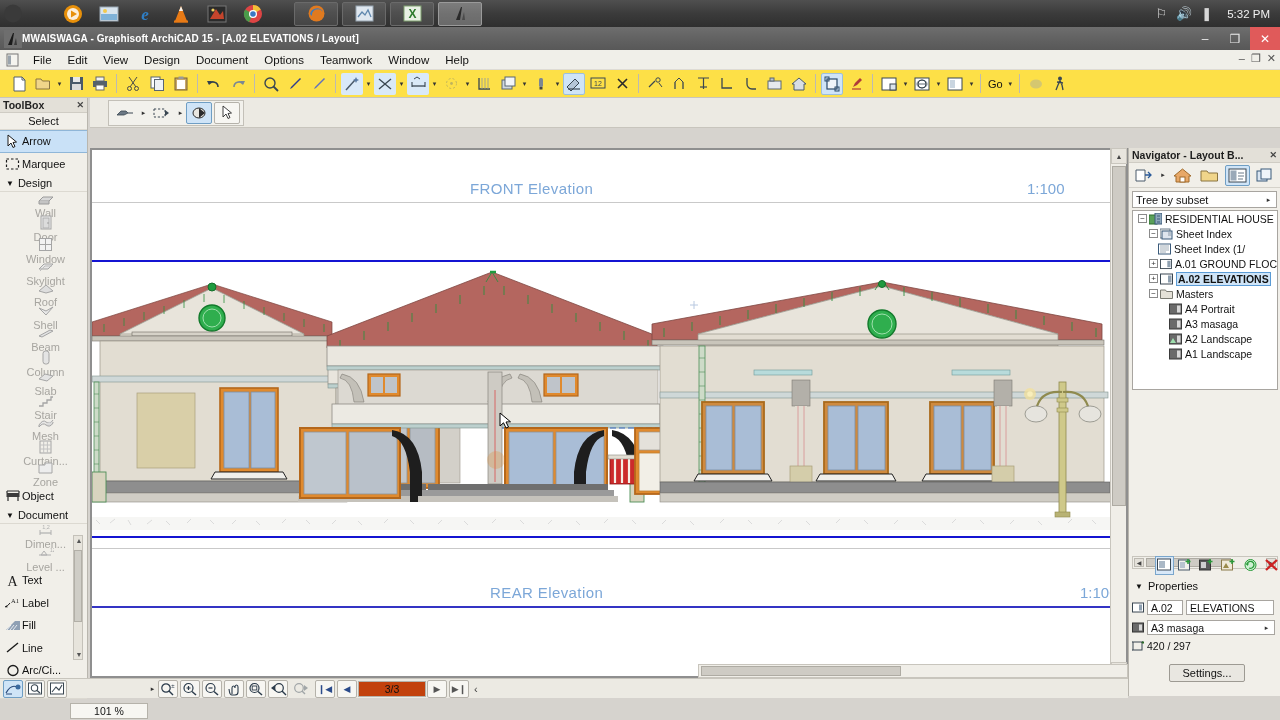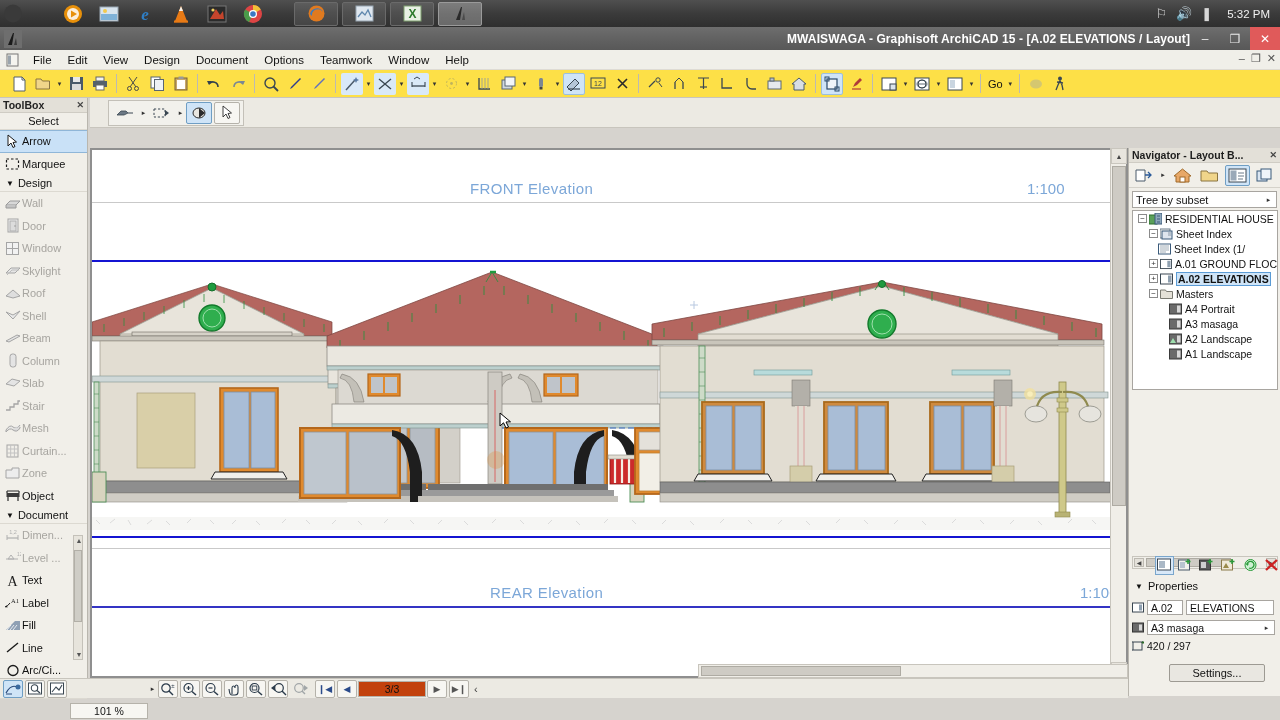--- a/index.html
+++ b/index.html
@@ -44,21 +44,21 @@
   .tb-clock { margin-left: 6px; margin-right: 6px; font-size: 11.5px; color: #f0f0f0; }
 
   
   .titlebar {
     position: absolute; top: 27px; left: 0; width: 1280px; height: 23px;
     background: linear-gradient(to bottom, #6e6e6e 0%, #636363 45%, #585858 100%);
     display: flex; align-items: center; color: #ffffff;
   }
   .tl-appicon { width: 18px; height: 18px; margin-left: 4px; }
   .tl-title {
-    flex: 1; text-align: right; font-size: 12px; font-weight: bold;
+    flex: 1; text-align: left; font-size: 10px; font-weight: bold;
     letter-spacing: 0.1px; color: #ffffff;
   }
   .tl-btns { display: flex; height: 23px; }
   .tl-btn {
     width: 30px; height: 23px; display: flex; align-items: center;
     justify-content: center; color: #eaeaea; font-size: 12px;
   }
   .tl-btn.close { background: #e05a5a; color: #fff; }
 
   
@@ -122,21 +122,21 @@
   .tbx-section.center { text-align: center; padding-left: 0; }
   .tbx-group {
     font-size: 11px; padding: 2px 0 2px 6px; color: #111; font-weight: normal;
     border-bottom: 1px solid #dcd9d1; display: flex; align-items: center; gap: 4px;
   }
   .tbx-item {
     height: 22.5px; display: flex; align-items: center; gap: 1px;
     padding-left: 4px; font-size: 11px; color: #111;
   }
   .tbx-item.sel { background: #c9e1f7; border-top: 1px solid #8fb6d8; border-bottom: 1px solid #8fb6d8; }
-  .tbx-item.dim { color: #a7a5a0; }
+  .tbx-item.dim { color: #a7a5a0; flex-direction: column; }
   .tbx-ic { width: 17px; height: 17px; display: flex; align-items: center; justify-content: center; }
   .tbx-ic svg { display: block; }
   .tbx-scroll {
     position: absolute; right: 4px; top: 437px; width: 10px; height: 125px;
     background: #e7e4dc; border: 1px solid #c4c1b9;
   }
   .tbx-scroll .thumb { position:absolute; left:0; top:14px; width:8px; height:72px; background:#cfcdc6; border:1px solid #b2afa7;}
   .tbx-scroll .ar { position:absolute; left:1px; font-size:7px; color:#555; width:8px; text-align:center; }
 
   
@@ -206,21 +206,21 @@
   .nav-hscroll {
     position: absolute; top: 554px; left: 3px; width: 146px; height: 12px;
   }
   .nav-btnbar { position: absolute; top: 400px; left: 0; width: 152px; height: 26px;
     display: flex; align-items: center; gap: 3px; padding-left: 26px; }
   .nav-bb { width: 19px; height: 19px; display:flex; align-items:center; justify-content:center; border:1px solid transparent;}
   .nav-bb.sel { border-color: #7aa6cc; background:#d8e8f8; }
   .props-head { position:absolute; top: 428px; left: 6px; display:flex; align-items:center; gap:5px; font-size: 11px; color:#111;}
   .prow { position: absolute; left: 3px; display: flex; align-items: center; gap: 3px; }
   .pfield { background:#fff; border:1px solid #a8a5a0; height:15px; display:flex; align-items:center; padding:0 3px; font-size:10.5px; color:#111;}
-  .pbtn { position:absolute; left: 40px; width: 96px; height: 18px; background:#e9e7e1; border:1px solid #9d9a93;
+  .pbtn { position:absolute; left: 40px; width: 76px; height: 18px; background:#e9e7e1; border:1px solid #9d9a93;
     display:flex; align-items:center; justify-content:center; font-size:11px; color:#111; border-radius:2px;}
 
   
   .bottombar {
     position: absolute; top: 678px; left: 0; width: 1128px; height: 20px;
     background: #eceae3; border-top: 1px solid #c8c5bd;
     display: flex; align-items: center; padding-left: 2px;
   }
   .bb {
     width: 20px; height: 18px; display: flex; align-items: center;

